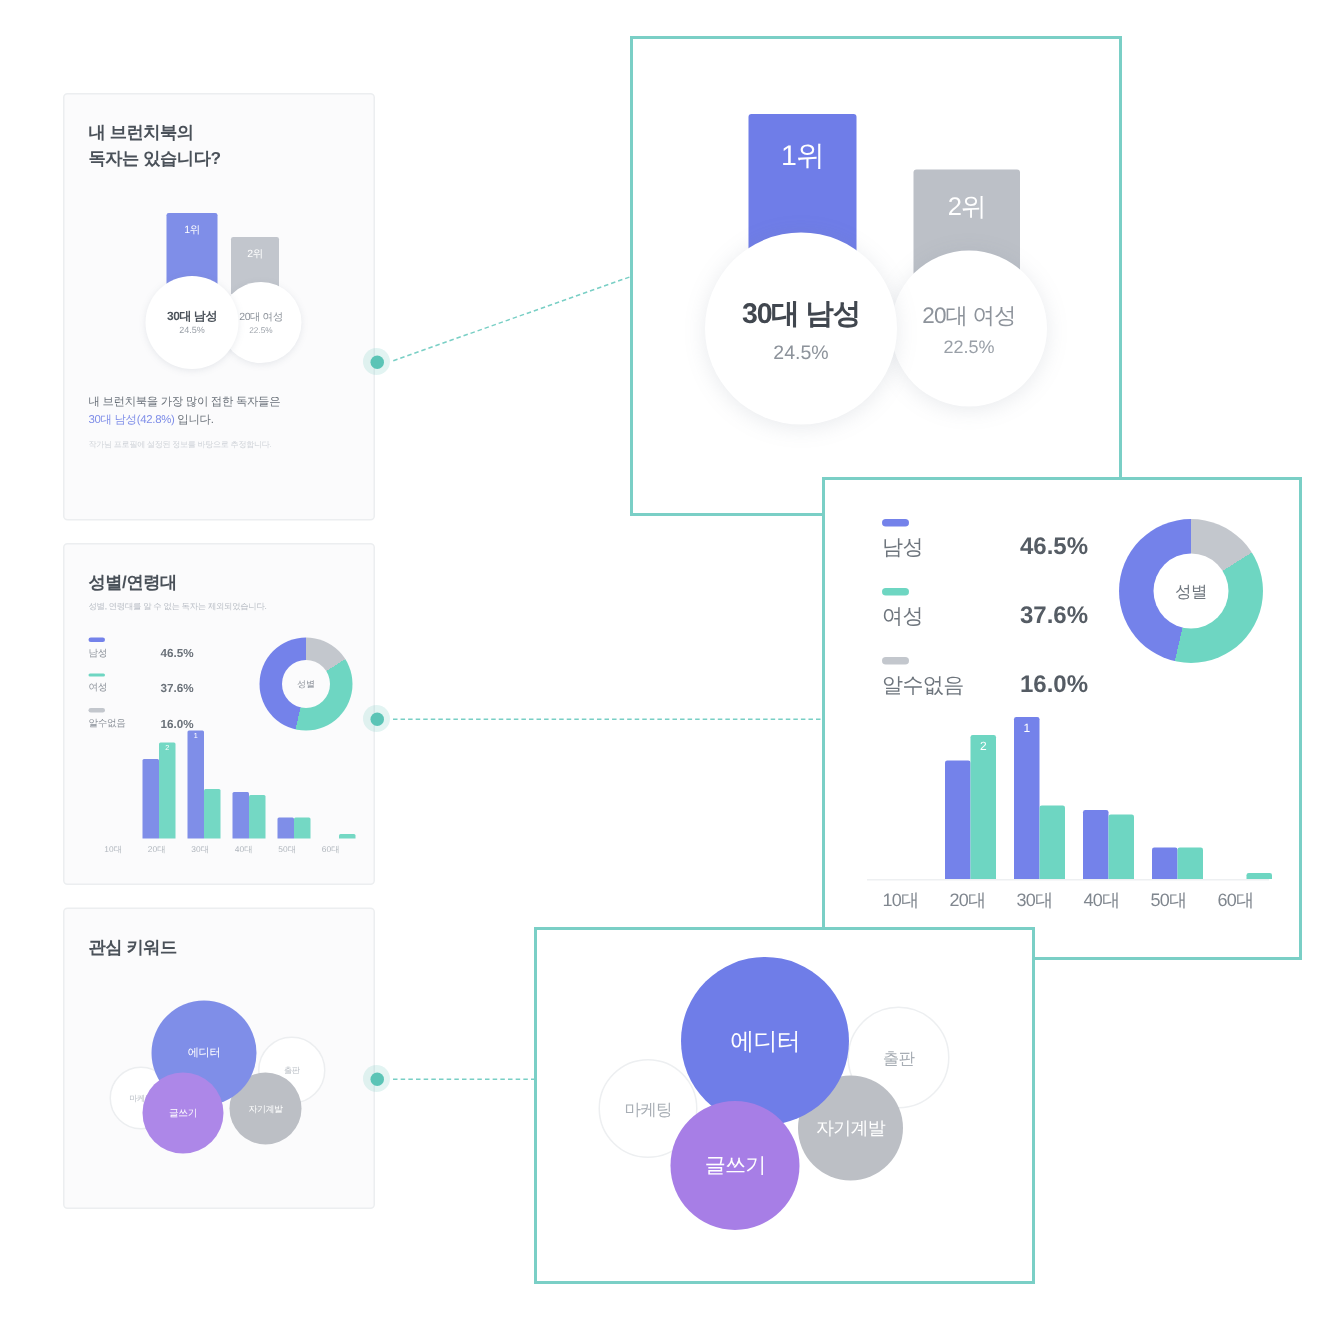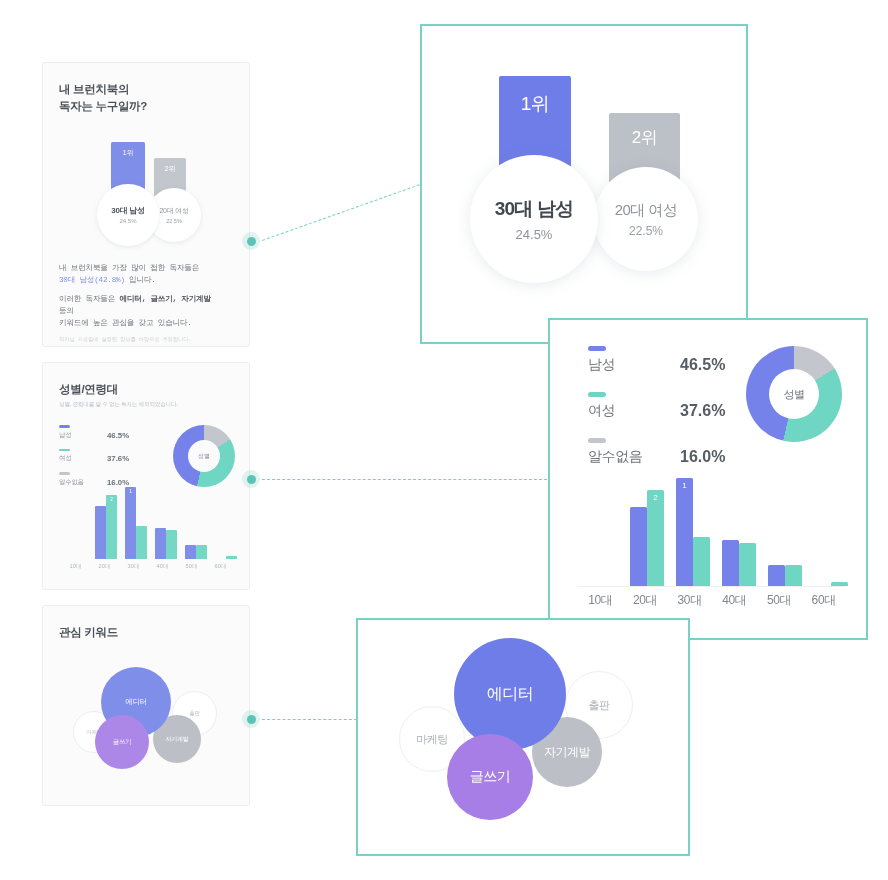--- a/index.html
+++ b/index.html
@@ -79,21 +79,21 @@
     justify-content: center;
     box-sizing: border-box;
   }
   .mini-circle.c1 { left: 38px; top: 50px; width: 62px; height: 62px; }
   .mini-circle.c2 { left: 88px; top: 54px; width: 54px; height: 54px; }
   .mini-circle .mc-name { font-size: 8px; font-weight: bold; color: #4c535b; letter-spacing: -0.3px; }
   .mini-circle.c2 .mc-name { font-size: 7px; font-weight: normal; color: #8e949c; }
   .mini-circle .mc-val { font-size: 6px; color: #9aa0a8; margin-top: 2px; }
   .mini-circle.c2 .mc-val { font-size: 5.5px; }
 
-  .desc { margin-top: 8px; font-family: Liberation Mono, monospace; }
+  .desc { margin-top: 8px; }
   .desc p {
     margin: 0 0 7px 0;
     font-size: 7.6px;
     line-height: 1.6;
     color: #6a7179;
     letter-spacing: -0.2px;
   }
   .desc .hl { color: #7f8ee8; }
   .desc .bold { font-weight: bold; color: #4c535b; }
   .desc .tiny { font-size: 5.4px; color: #cfd3d8; line-height: 1.5; }
@@ -282,44 +282,40 @@
 </head>
 <body>
 
 <div id="stage">
 
   <div class="phone-col">
 
     <div class="card" id="card-readers">
       <div class="card-title">
         <div>내 브런치북의</div>
-        <div>독자는 누구일까?</div>
+        <div>독자는 있습니다?</div>
       </div>
 
       <div class="mini-rank-wrap">
         <div class="mini-bar b1">1위</div>
         <div class="mini-bar b2">2위</div>
         <div class="mini-circle c2">
           <div class="mc-name">20대 여성</div>
           <div class="mc-val">22.5%</div>
         </div>
         <div class="mini-circle c1">
           <div class="mc-name">30대 남성</div>
           <div class="mc-val">24.5%</div>
         </div>
       </div>
 
       <div class="desc">
         <p>
           <span>내 브런치북을 가장 많이 접한 독자들은</span><br>
           <span class="hl">30대 남성(42.8%)</span><span> 입니다.</span>
-        </p>
-        <p>
-          <span>이러한 독자들은 </span><span class="bold">에디터, 글쓰기, 자기계발</span><span> 등의</span><br>
-          <span>키워드에 높은 관심을 갖고 있습니다.</span>
         </p>
         <p class="tiny">작가님 프로필에 설정된 정보를 바탕으로 추정합니다.</p>
       </div>
     </div>
 
     <div class="card" id="card-gender">
       <div class="card-title">성별/연령대</div>
       <div class="card-sub">성별, 연령대를 알 수 없는 독자는 제외되었습니다.</div>
 
       <div class="mini-legend">

